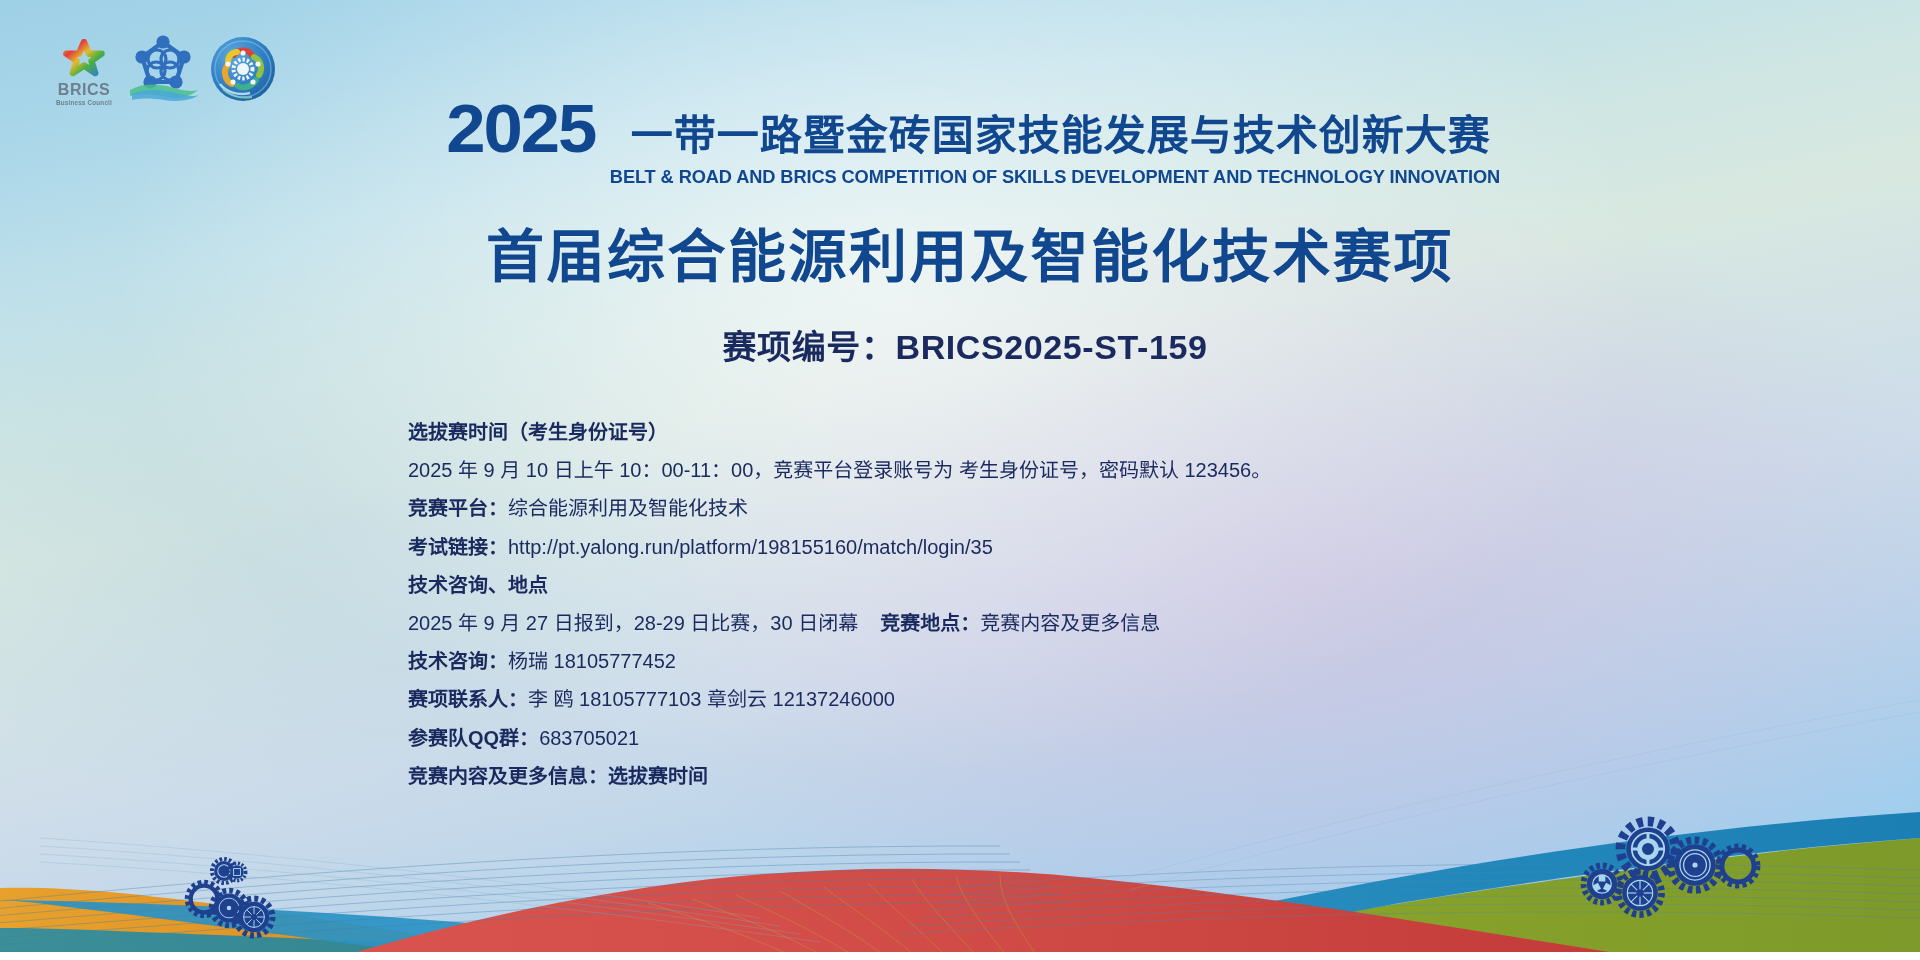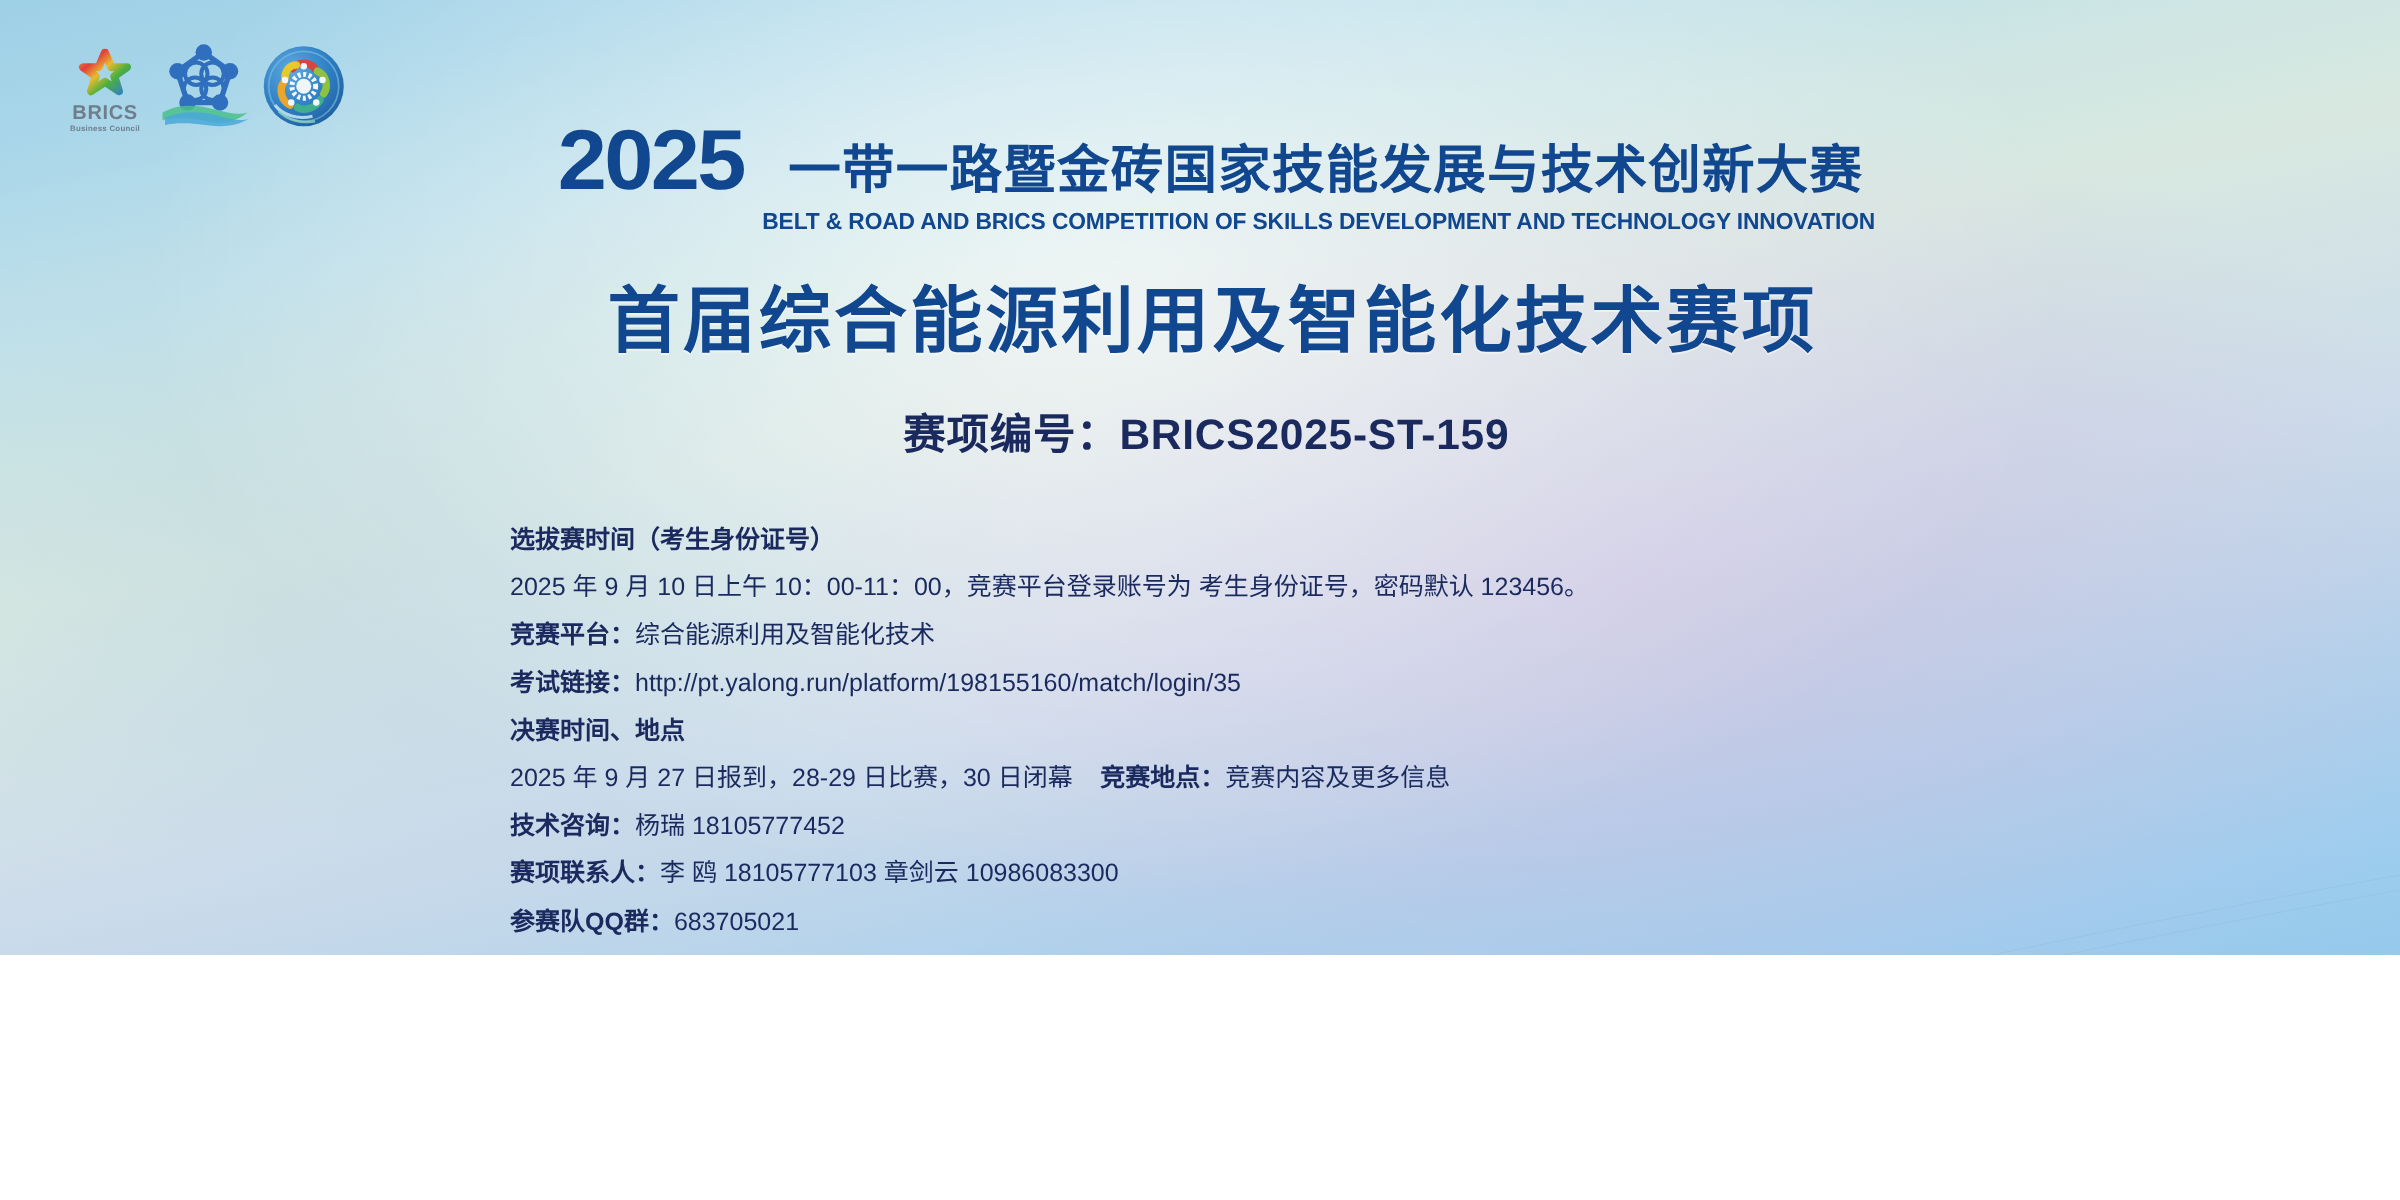--- a/index.html
+++ b/index.html
@@ -4,21 +4,21 @@
 <title>2025 Belt &amp; Road and BRICS Competition Poster</title>
 <style>
   * { margin:0; padding:0; box-sizing:border-box; }
   html, body {
     width:1920px; height:960px;
     overflow:hidden;
     font-family:"Liberation Sans", "DejaVu Sans", sans-serif;
   }
   #poster {
     position:relative;
-    width:1920px; height:764px;
+    width:1920px; height:952px;
     overflow:hidden;
     background:
       radial-gradient(ellipse 1100px 700px at 46% 30%, rgba(255,255,255,0.62) 0%, rgba(255,255,255,0.24) 42%, rgba(255,255,255,0) 70%),
       radial-gradient(ellipse 900px 520px at 68% 62%, rgba(206,186,222,0.55) 0%, rgba(206,186,222,0.18) 55%, rgba(206,186,222,0) 78%),
       radial-gradient(ellipse 700px 420px at 18% 55%, rgba(178,208,226,0.45) 0%, rgba(178,208,226,0) 72%),
       linear-gradient(168deg,
         #9ed0e6 0%,
         #a9d6e9 10%,
         #bfe0ea 22%,
         #cfe6e3 33%,
@@ -387,21 +387,21 @@
     <div id="subject-code">
       <span>赛项编号：</span><span>BRICS2025-ST-159</span>
     </div>
   </div>
 
   <div id="body-block">
       <div class="line head"><span class="lbl">选拔赛时间（考生身份证号）</span></div>
       <div class="line"><span class="val">2025 年 9 月 10 日上午 10：00-11：00，竞赛平台登录账号为    考生身份证号，密码默认 123456。</span></div>
       <div class="line"><span class="lbl">竞赛平台：</span><span class="val">综合能源利用及智能化技术</span></div>
       <div class="line"><span class="lbl">考试链接：</span><span class="val">http://pt.yalong.run/platform/198155160/match/login/35</span></div>
-      <div class="line head"><span class="lbl">决赛时间、地点</span></div>
+      <div class="line head"><span class="lbl">技术咨询、地点</span></div>
       <div class="line"><span class="val">2025 年 9 月 27 日报到，28-29 日比赛，30 日闭幕</span><span class="gap"></span><span class="lbl">竞赛地点：</span><span class="val">竞赛内容及更多信息</span></div>
       <div class="line"><span class="lbl">技术咨询：</span><span class="val">杨瑞 18105777452</span></div>
-      <div class="line"><span class="lbl">赛项联系人：</span><span class="val">李  鸥 18105777103 章剑云 10986083300</span></div>
+      <div class="line"><span class="lbl">赛项联系人：</span><span class="val">李  鸥 18105777103 章剑云 12137246000</span></div>
       <div class="line"><span class="lbl">参赛队QQ群：</span><span class="val">683705021</span></div>
       <div class="line"><span class="lbl">竞赛内容及更多信息：</span><span class="val bold">选拔赛时间</span></div>
     </div>
 
 </div>
 
 </body></html>

